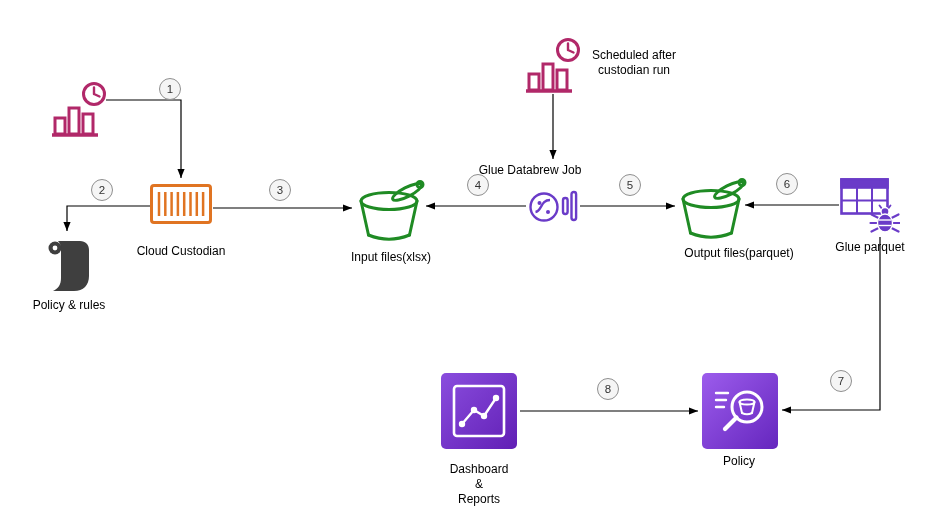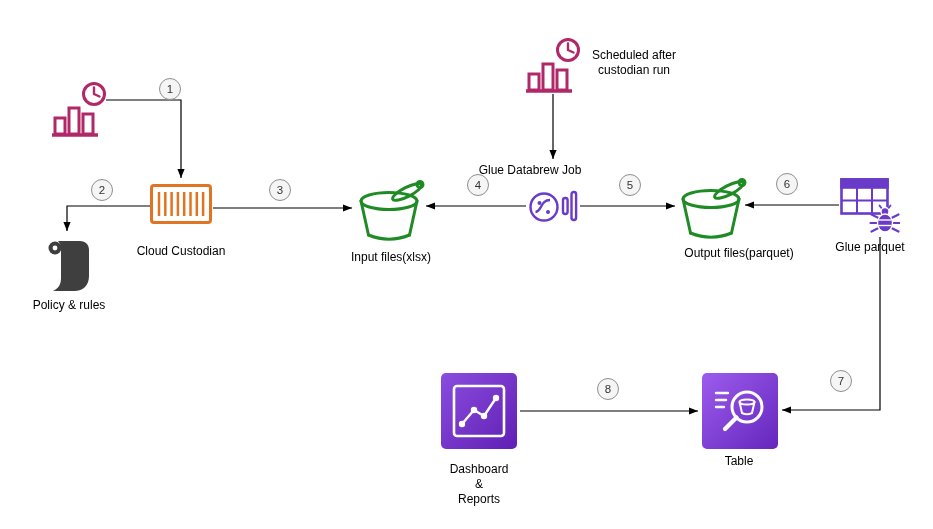--- a/index.html
+++ b/index.html
@@ -226,21 +226,21 @@
       <circle cx="45" cy="34" r="15" fill="none" stroke="#ffffff" stroke-width="3"></circle>
       <line x1="34.5" y1="44.5" x2="23" y2="56" stroke="#ffffff" stroke-width="4.2" stroke-linecap="round"></line>
       <g fill="none" stroke="#ffffff" stroke-width="2" stroke-linecap="round">
         <ellipse cx="45" cy="29" rx="7.5" ry="2.6"></ellipse>
         <path d="M37.5 29 L40 40"></path>
         <path d="M52.5 29 L50 40"></path>
         <path d="M40 40 Q45 42.6 50 40"></path>
       </g>
     </svg>
   </div>
-  <div class="node-label" style="left:689px; top:454px; width:100px;">Table</div>
+  <div class="node-label" style="left:689px; top:454px; width:100px;">Policy</div>
 
   <div class="badge" style="left:159px; top:78px;">1</div>
   <div class="badge" style="left:91px;  top:179px;">2</div>
   <div class="badge" style="left:269px; top:179px;">3</div>
   <div class="badge" style="left:467px; top:174px;">4</div>
   <div class="badge" style="left:619px; top:174px;">5</div>
   <div class="badge" style="left:776px; top:173px;">6</div>
   <div class="badge" style="left:830px; top:370px;">7</div>
   <div class="badge" style="left:597px; top:378px;">8</div>
 

